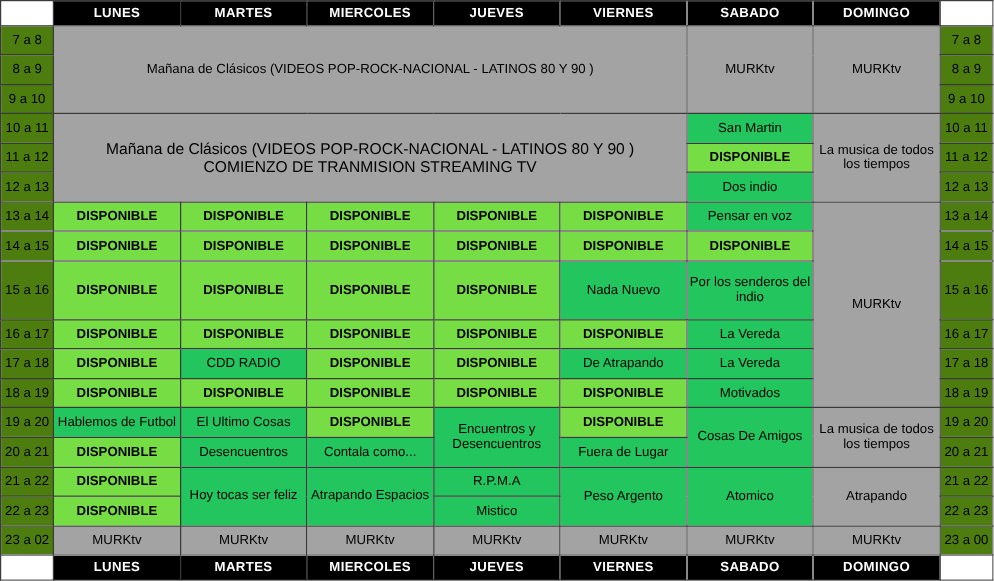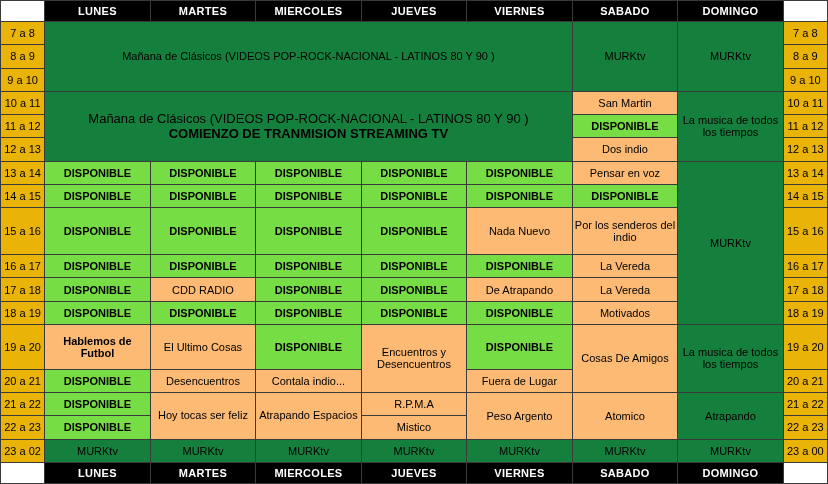--- a/index.html
+++ b/index.html
@@ -29,30 +29,30 @@
   col.day{width:105px;}
 
   .hdr{
     background:#000000;color:#ffffff;
     font-weight:bold;font-size:12px;
     letter-spacing:.3px;
     height:20px;
   }
   .hdr-blank{background:#ffffff;border:1px solid #ffffff;}
   .timecell{
-    background:#eab308;color:#000000;
+    background:#4d7c0f;color:#000000;
     font-size:11px;font-weight:normal;
   }
-  .blue{background:#15803d;color:#000000;}
-  .cyan{background:#fdba74;color:#000000;}
+  .blue{background:#a3a3a3;color:#000000;}
+  .cyan{background:#22c55e;color:#000000;}
   .green{background:#77dd44;color:#000000;}
   .disp{font-weight:bold;font-size:11px;}
   .big{font-size:13px;}
-  .bold{font-weight:bold;}
-  .small{font-size:9px;font-weight:bold;}
+  .bold{font-weight:normal;}
+  .small{font-size:9px;}
   .tiny{font-size:8.5px;}
   .l2{line-height:1.15;}
 </style>
 </head>
 <body>
 
 <table class="sched">
   <colgroup>
     <col class="time">
       <col class="day">
@@ -191,21 +191,21 @@
       <td class="green disp">DISPONIBLE</td>
       <td class="cyan l2" rowspan="2">Cosas De Amigos</td>
       <td class="blue l2" rowspan="2">La musica de todos los tiempos</td>
       <td class="timecell">19 a 20</td>
     </tr>
 
     <tr>
       <td class="timecell">20 a 21</td>
       <td class="green disp">DISPONIBLE</td>
       <td class="cyan">Desencuentros</td>
-      <td class="cyan">Contala indio...</td>
+      <td class="cyan">Contala como...</td>
       <td class="cyan">Fuera de Lugar</td>
       <td class="timecell">20 a 21</td>
     </tr>
 
     <tr>
       <td class="timecell">21 a 22</td>
       <td class="green disp">DISPONIBLE</td>
       <td class="cyan l2" rowspan="2">Hoy tocas ser feliz</td>
       <td class="cyan l2" rowspan="2">Atrapando Espacios</td>
       <td class="cyan">R.P.M.A</td>

